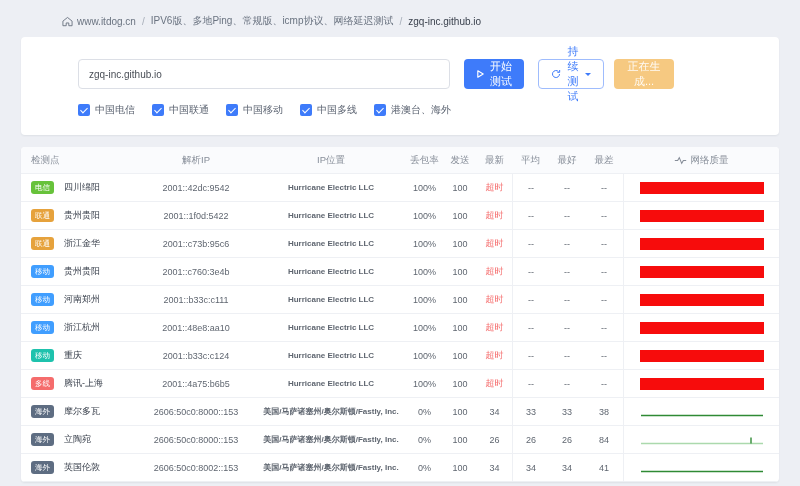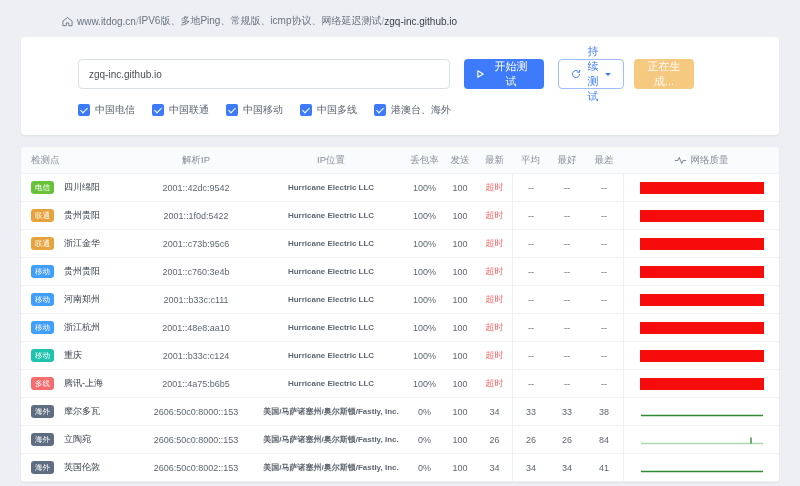--- a/index.html
+++ b/index.html
@@ -3,38 +3,38 @@
 <meta charset="utf-8">
 <style>
   html,body{margin:0;padding:0;}
   body{
     width:800px;height:486px;overflow:hidden;
     background:#edeff4;
     font-family:"Liberation Sans","DejaVu Sans",sans-serif;
     color:#5f6670;
   }
   
-  .breadcrumb{display:flex;align-items:center;gap:0;padding:11px 0 0 62px;font-size:10px;height:20px;}
+  .breadcrumb{display:flex;align-items:center;gap:6px;padding:11px 0 0 62px;font-size:10px;height:20px;}
   .breadcrumb .seg{color:#6a7380;}
   .breadcrumb .seg.site{display:flex;align-items:center;gap:4px;}
   .breadcrumb .sep{color:#a8afba;}
   .breadcrumb .seg.target{color:#3a414d;}
   
   .card{background:#fff;border-radius:4px;margin:0 21px;box-shadow:0 1px 2px rgba(31,45,61,.07);}
   .card.controls{margin-top:6px;height:98px;box-sizing:border-box;padding:22px 20px 0 57px;}
   .ctl-row{display:flex;align-items:center;}
   .url-input{
     width:372px;height:30px;box-sizing:border-box;border:1px solid #dcdfe6;border-radius:4px;
     padding:0 10px;font-size:10px;color:#4a4f57;outline:none;background:#fff;
     font-family:"Liberation Sans","DejaVu Sans",sans-serif;
   }
   .btn{height:30px;box-sizing:border-box;border-radius:4px;border:none;display:inline-flex;align-items:center;
     gap:5px;font-size:11px;cursor:pointer;padding:0 12px;
     font-family:"Liberation Sans","DejaVu Sans",sans-serif;}
-  .btn-start{background:#3e7bfa;color:#fff;margin-left:14px;width:80px;}
+  .btn-start{background:#3e7bfa;color:#fff;margin-left:14px;width:60px;}
   .btn-cont{background:#fff;color:#3e7bfa;border:1px solid #9fbcfd;margin-left:14px;width:66px;}
   .btn-gen{background:#f6c981;color:rgba(255,255,255,.92);margin-left:10px;width:60px;cursor:default;}
   .caret{width:0;height:0;border:3px solid transparent;border-top-color:#3e7bfa;margin-top:4px;}
   .cb-row{display:flex;align-items:center;margin-top:14px;gap:17px;}
   .cb-item{display:flex;align-items:center;gap:5px;cursor:pointer;}
   .cb-box{width:12px;height:12px;background:#3e7bfa;border-radius:2px;position:relative;flex:0 0 auto;}
   .cb-box::after{content:"";position:absolute;left:4px;top:1.5px;width:3px;height:6px;
     border:solid #fff;border-width:0 1.5px 1.5px 0;transform:rotate(45deg);}
   .cb-label{font-size:10px;color:#5a6270;}
   

